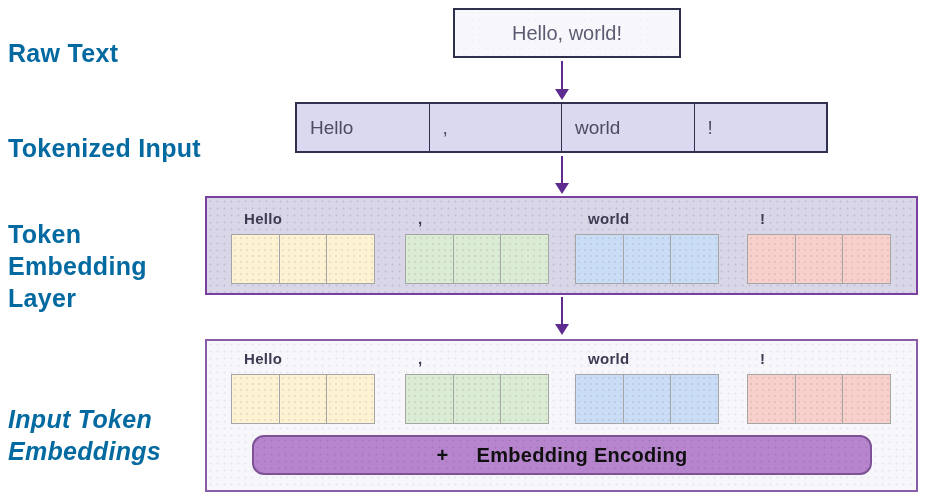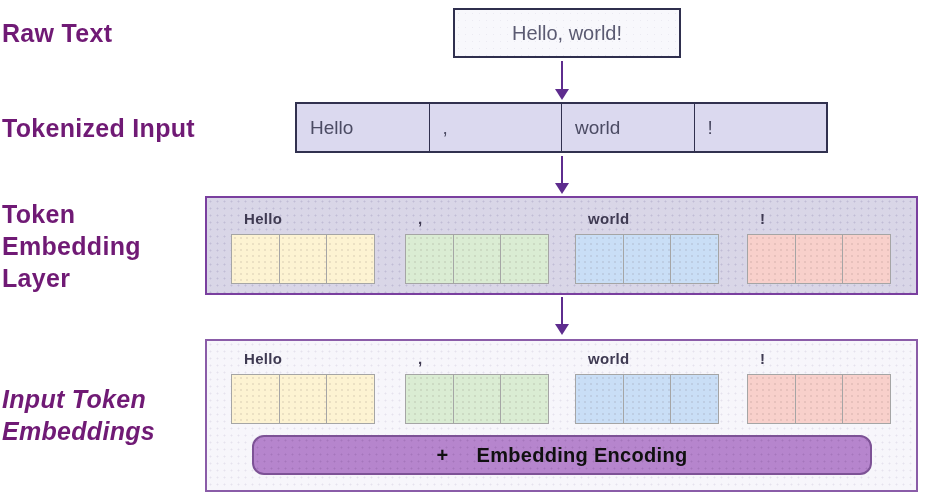--- a/index.html
+++ b/index.html
@@ -2,22 +2,22 @@
 <html><head>
 <meta charset="utf-8">
 <style>
   html,body{margin:0;padding:0;background:#ffffff;}
   .canvas{
     position:relative;width:934px;height:502px;background:#ffffff;
     font-family:"Liberation Sans",sans-serif;overflow:hidden;
   }
   
   .row-label{
-    position:absolute;left:2px;color:#701a75;font-weight:bold;
-    font-size:25px;line-height:32px;letter-spacing:.3px;
+    position:absolute;left:8px;color:#0369a1;font-weight:bold;
+    font-size:25px;line-height:32px;letter-spacing:.3px;margin-top:20px;
   }
   .w3{width:185px;}
   .w2{width:205px;font-style:italic;}
 
   
   .raw-box{
     position:absolute;left:453px;top:8px;width:228px;height:50px;
     box-sizing:border-box;border:2px solid #2f2f4e;background:#f8f8fc;
     background-image:radial-gradient(rgba(120,110,160,.10) .8px,transparent 1px);
     background-size:7px 7px;

